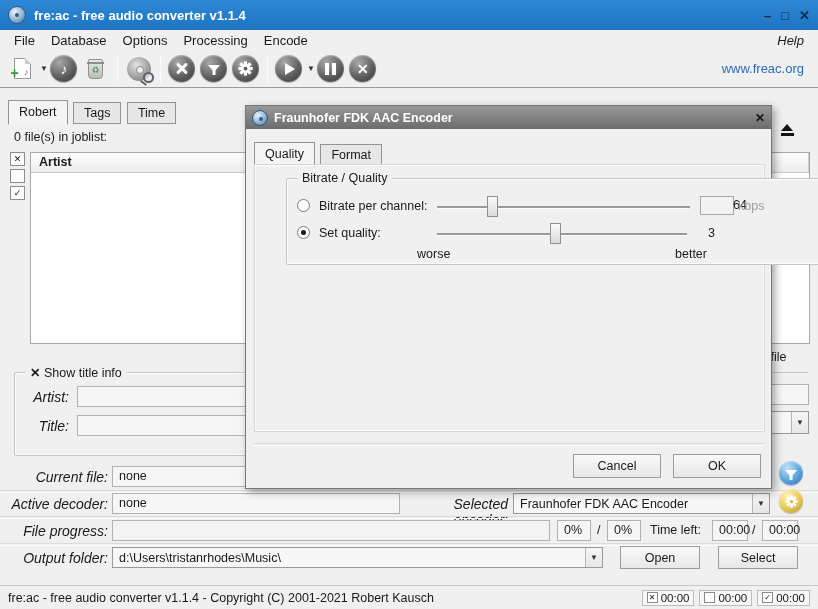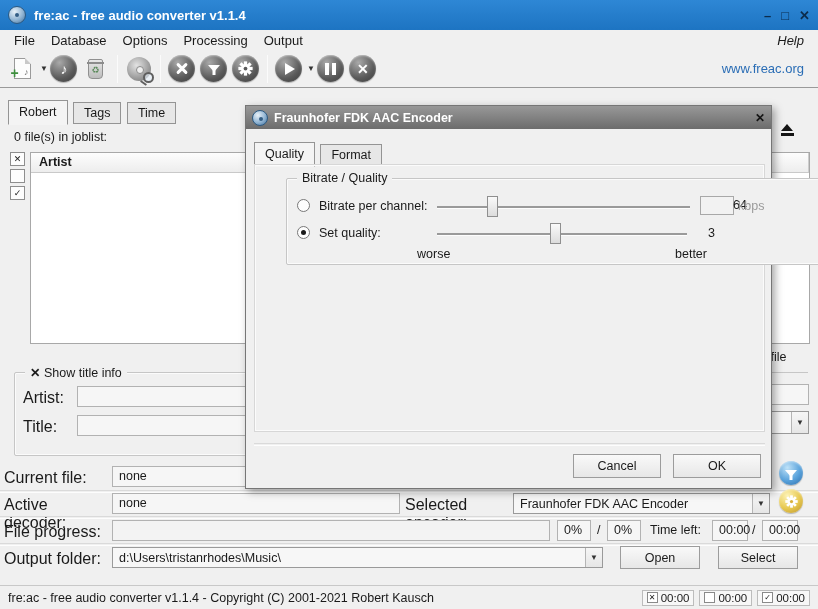--- a/index.html
+++ b/index.html
@@ -67,21 +67,21 @@
   .sel-btn { width:15px; height:14px; border:1px solid #8e8e8e; background:#fdfdfd; font-size:9px; line-height:12px;
              text-align:center; margin-bottom:3px; color:#222; }
   .job-table { left:30px; top:152px; width:780px; height:192px; border:1px solid #a8a8a8; background:#fff; }
   .job-header { display:flex; height:20px; background:linear-gradient(#fdfdfd,#ededed); border-bottom:1px solid #c9c9c9; }
   .job-header .hcell { padding:2px 8px; font-weight:bold; border-right:1px solid #cdcdcd; font-size:12.5px; }
 
   
   .groupbox { border:1px solid #c6c6c6; border-radius:2px; box-shadow:inset 0 0 0 1px #fbfbfb; }
   .group-label { position:absolute; top:-8px; left:10px; background:#f0f0f0; padding:0 5px; font-size:12.5px; }
   .field { border:1px solid #b2b2b2; background:#f6f6f6; height:21px; font-size:12.5px; padding:2px 6px; }
-  .label-r { font-size:16px; }
+  .label-r { text-align:right; font-size:14px;font-style:italic; }
 
   
   .etch { border-top:1px solid #dadada; box-shadow:0 1px 0 #fdfdfd; height:2px; }
   .combo { border:1px solid #9a9a9a; background:#f7f7f7; height:21px; display:flex; align-items:center; font-size:12.5px; }
   .combo .txt { padding:0 6px; flex:1; white-space:nowrap; overflow:hidden; }
   .combo .arrow-btn { width:17px; height:100%; border-left:1px solid #b5b5b5; background:linear-gradient(#f6f6f6,#e6e6e6);
                       display:flex; align-items:center; justify-content:center; font-size:8px; color:#333; }
   .btn { border:1px solid #9c9c9c; background:linear-gradient(#f9f9f9,#e7e7e7); font-size:12.5px;
          display:flex; align-items:center; justify-content:center; }
 
@@ -121,21 +121,21 @@
       <span>□</span>
       <span>✕</span>
     </div>
   </div>
 
   <div class="abs menubar">
     <span class="menu-item">File</span>
     <span class="menu-item">Database</span>
     <span class="menu-item">Options</span>
     <span class="menu-item">Processing</span>
-    <span class="menu-item">Output</span>
+    <span class="menu-item">Encode</span>
     <span class="menu-item menu-right">Help</span>
   </div>
 
   <div class="abs toolbar">
     <div class="tb-btn">
       <span class="doc-icon">
           <span class="fold"></span>
           <span class="plus">+</span>
           <span class="note">♪</span>
         </span>

